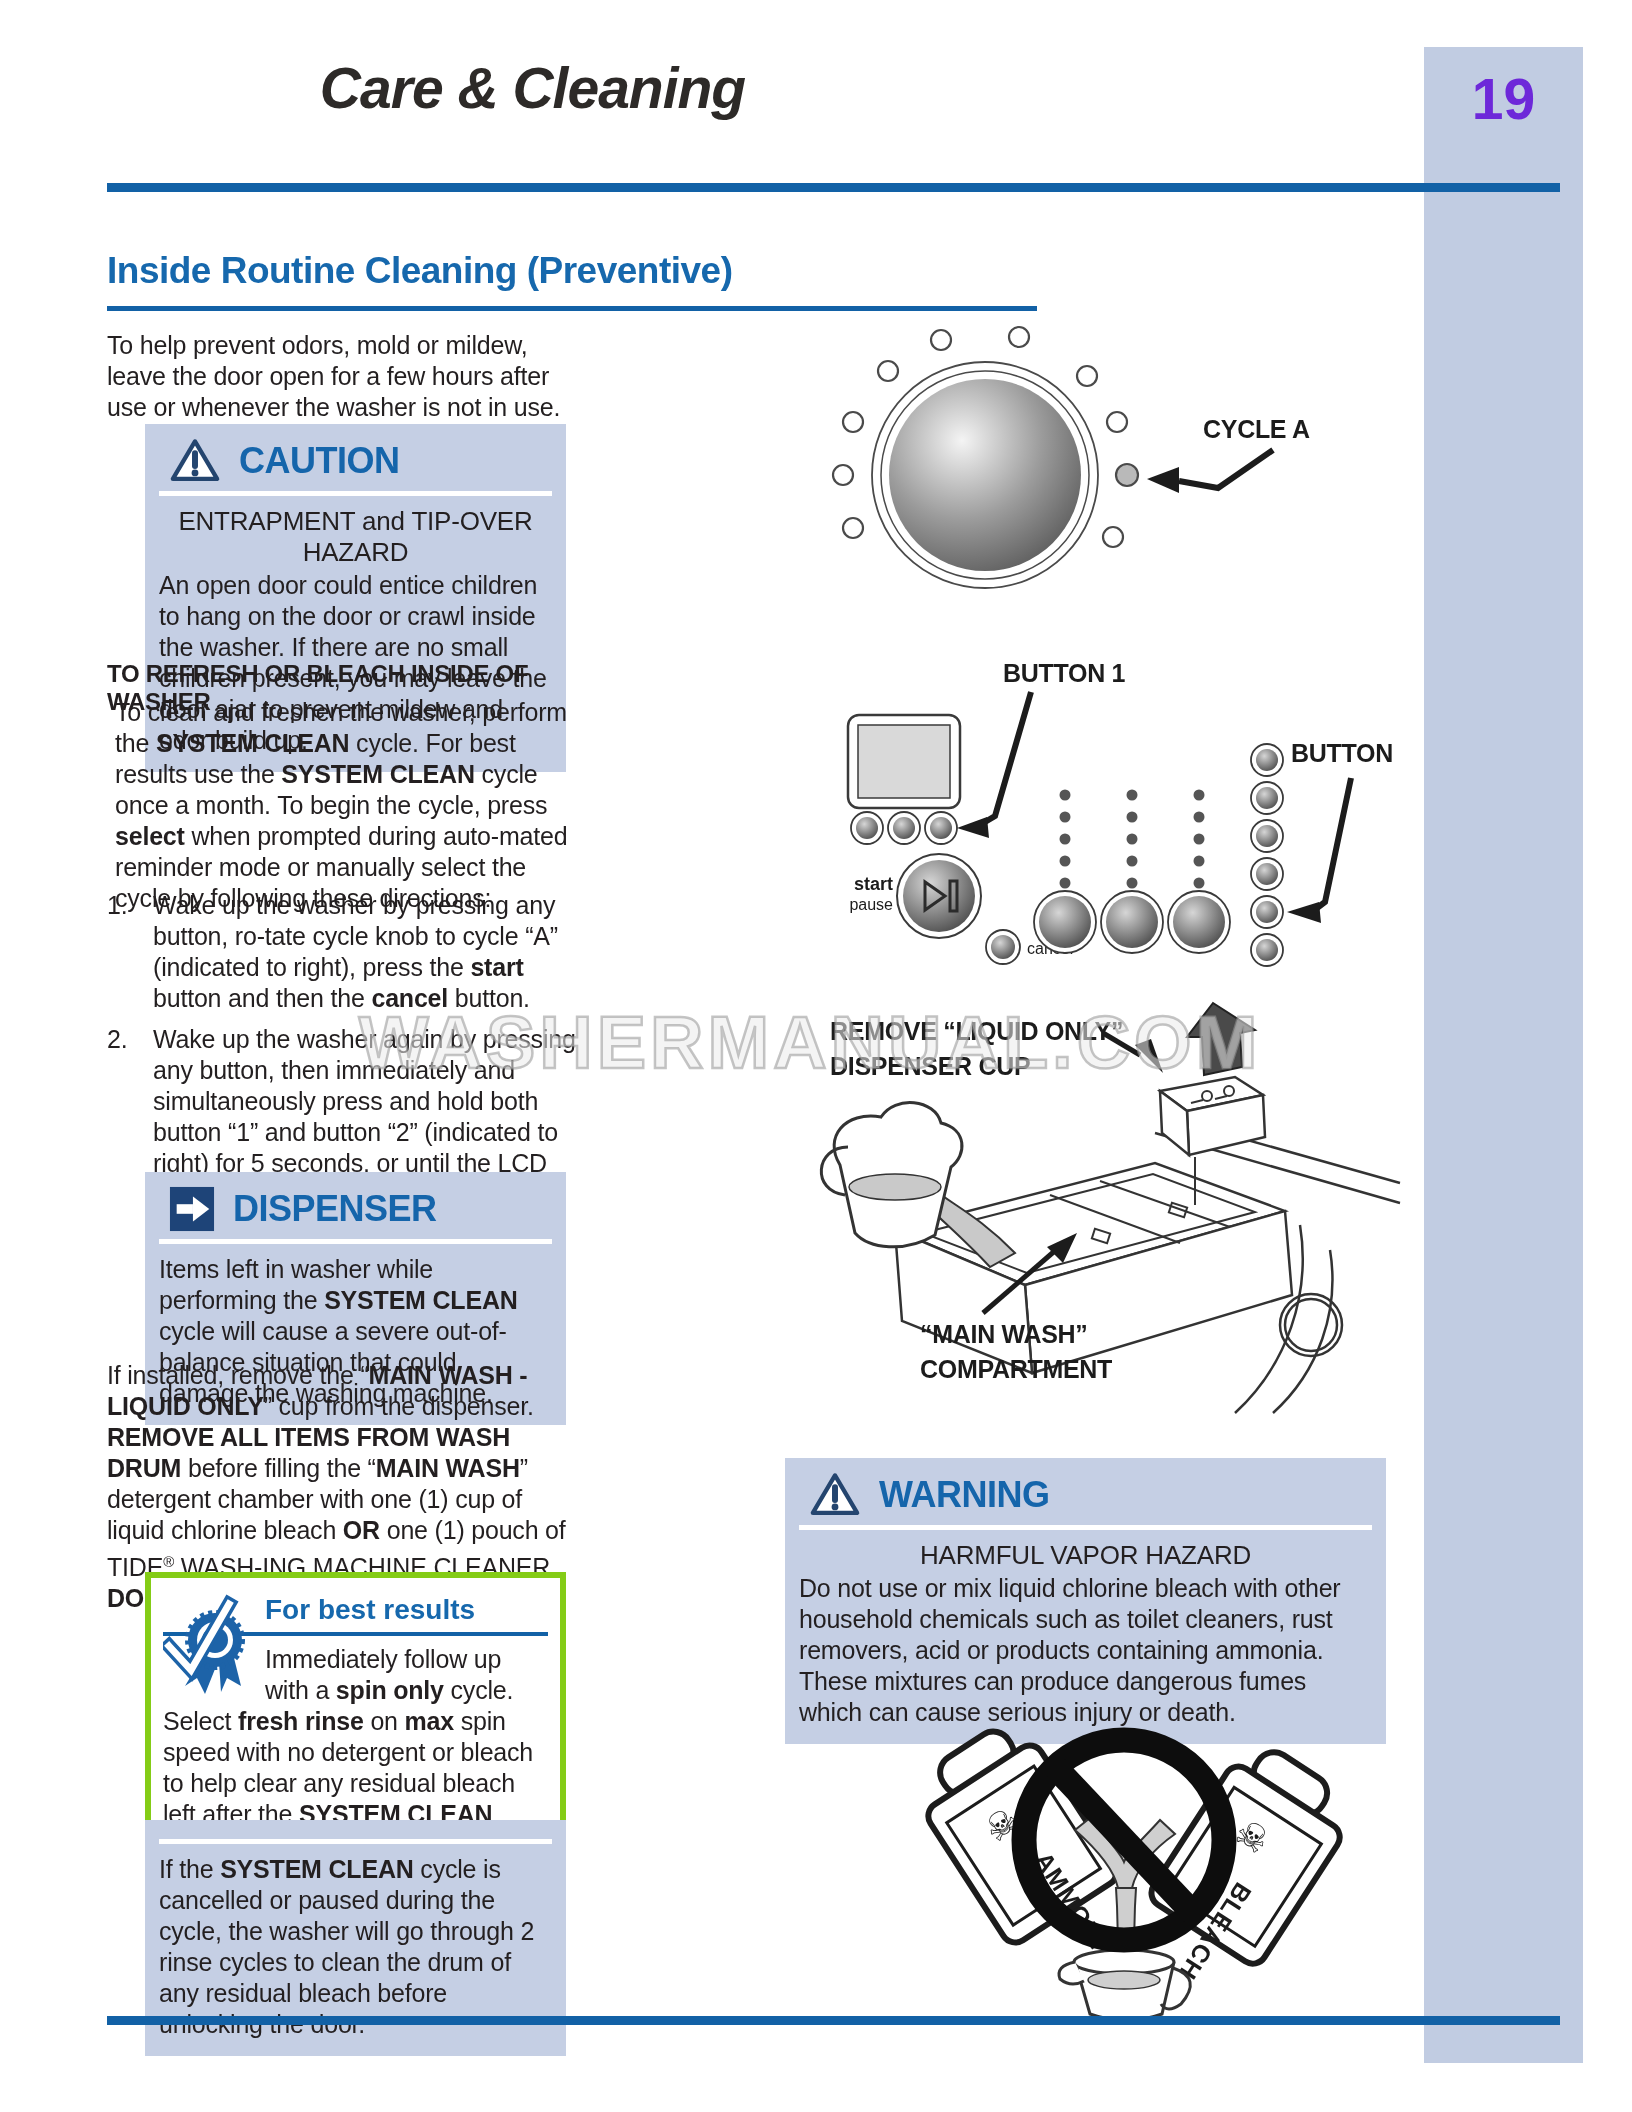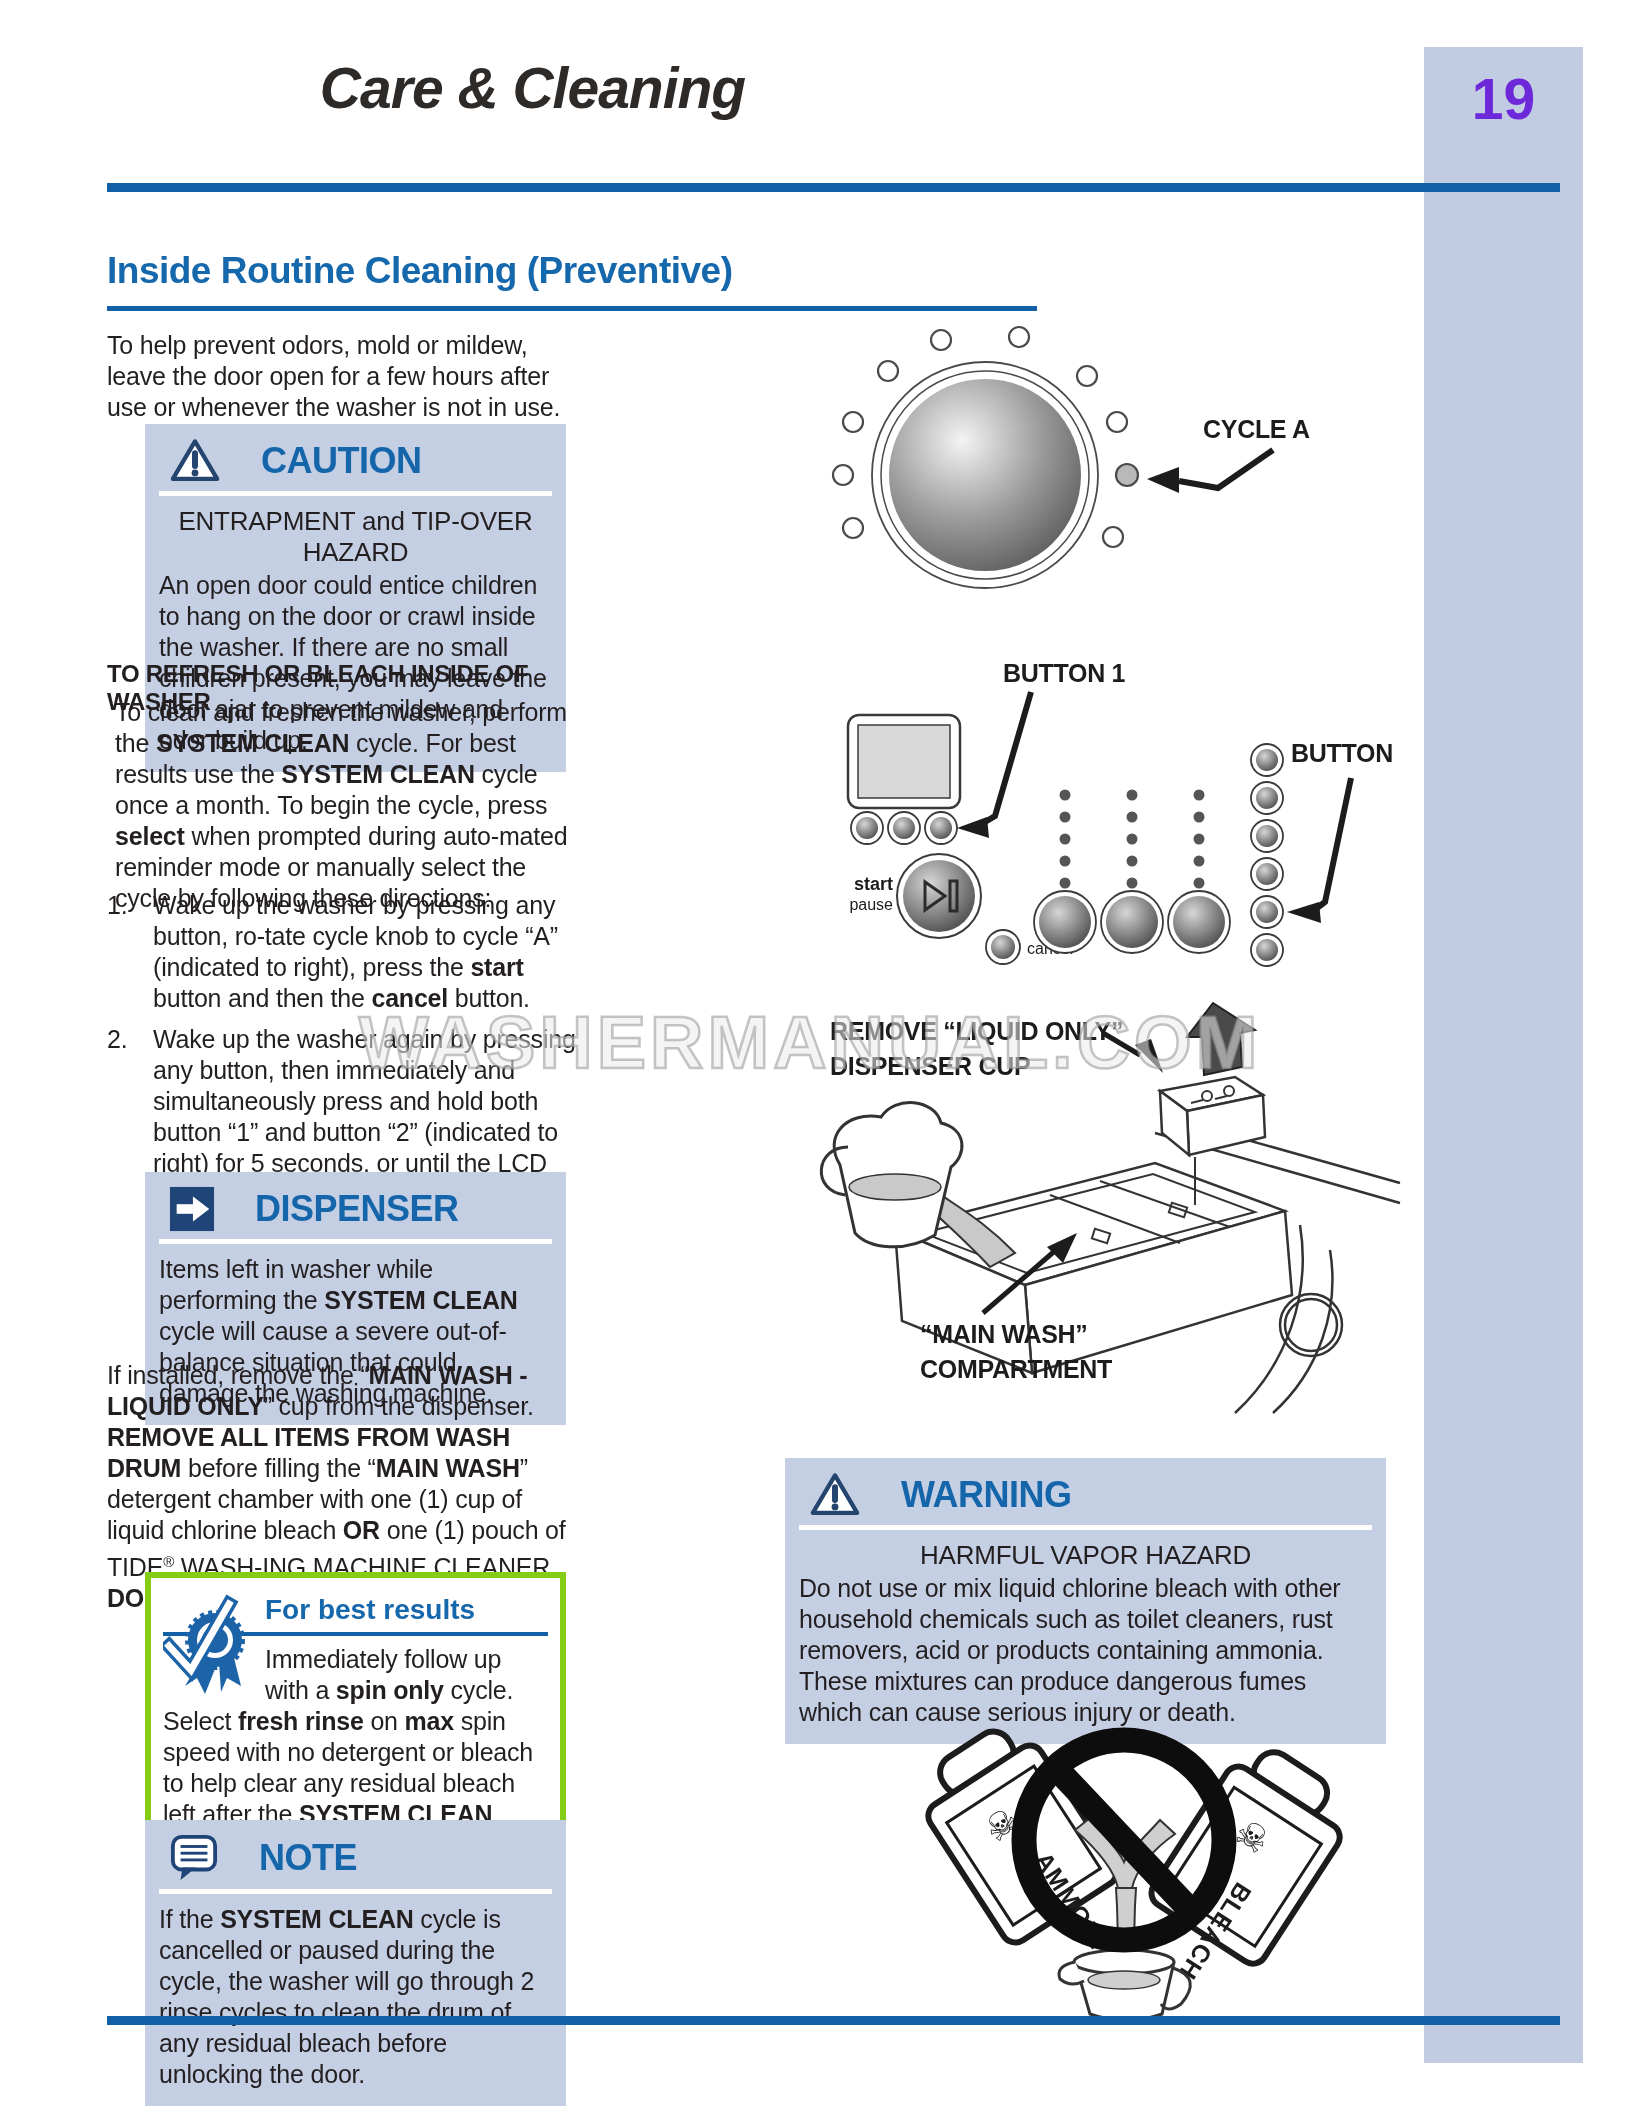--- a/index.html
+++ b/index.html
@@ -23,21 +23,21 @@
   .intro-p{left:107px;top:330px;width:472px;}
   .refresh-h{left:107px;top:660px;width:480px;font-size:24px;font-weight:700;letter-spacing:-.3px;}
   .refresh-p{left:115px;top:697px;width:472px;}
   .steps{left:107px;top:890px;width:472px;}
   .step{display:flex;margin-bottom:10px;}
   .step-num{width:46px;flex:none;}
   .step-text{flex:1;}
   sup{font-size:.6em;}
   
   .alert{background:#c5cfe4;padding:12px 14px 16px 14px;box-sizing:border-box;}
-  .alert-head{display:flex;align-items:center;gap:40px;padding:2px 6px 0 10px;}
+  .alert-head{display:flex;align-items:center;gap:18px;padding:2px 6px 0 10px;}
   .alert-label{font-size:36px;font-weight:700;color:#1565ab;letter-spacing:-.5px;}
   .alert-rule{height:5px;background:#fff;margin:7px 0 10px 0;}
   .hazard{text-align:center;font-size:26px;letter-spacing:-.2px;margin-bottom:2px;}
   .caution-box{left:145px;top:424px;width:421px;}
   .important-box{left:145px;top:1172px;width:421px;}
   .note-box{left:145px;top:1820px;width:421px;}
   .warning-box{left:785px;top:1458px;width:601px;padding-left:14px;}
   
   .best-box{left:145px;top:1572px;width:421px;background:#fff;border:6px solid #84cc16;
             padding:10px 12px 14px 12px;box-sizing:border-box;}
@@ -126,30 +126,20 @@
       </g>
       <path d="M6,56 L28,80 L66,14" fill="none" stroke="#1d63a8" stroke-width="14" stroke-linecap="square"></path>
       <path d="M6,56 L28,80 L66,14" fill="none" stroke="#fff" stroke-width="7" stroke-linecap="square"></path>
     </svg>
     <div class="best-h">For best results</div>
     <div class="best-rule"></div>
     <div class="body-text"><span>Immediately follow up with a </span><b>spin only</b><span> cycle. Select </span><b>fresh rinse</b><span> on </span><b>max</b><span> spin speed with no detergent or bleach to help clear any residual bleach left after the </span><b>SYSTEM CLEAN</b><span> cycle.</span></div>
   </div>
 
   <div class="abs alert note-box">
-    <div class="alert-head">
-      <svg width="50" height="48" viewBox="0 0 52 50">
-        <rect x="4" y="3" width="44" height="34" rx="9" fill="#fff" stroke="#1e4478" stroke-width="4"></rect>
-        <polygon points="14,35 28,35 12,48" fill="#1e4478"></polygon>
-        <line x1="12" y1="13" x2="40" y2="13" stroke="#1e4478" stroke-width="3"></line>
-        <line x1="12" y1="20" x2="40" y2="20" stroke="#1e4478" stroke-width="3"></line>
-        <line x1="12" y1="27" x2="40" y2="27" stroke="#1e4478" stroke-width="3"></line>
-      </svg>
-      <span class="alert-label">NOTE</span>
-    </div>
     <div class="alert-rule"></div>
     <div class="body-text"><span>If the </span><b>SYSTEM CLEAN</b><span> cycle is cancelled or paused during the cycle, the washer will go through 2 rinse cycles to clean the drum of any residual bleach before unlocking the door.</span></div>
   </div>
 
   <div class="abs alert warning-box">
     <div class="alert-head">
       <svg width="52" height="46" viewBox="0 0 60 54">
         <path d="M30,4 L56,48 L4,48 Z" fill="#fff" stroke="#24456f" stroke-width="5" stroke-linejoin="round"></path>
         <line x1="30" y1="18" x2="30" y2="33" stroke="#24456f" stroke-width="7" stroke-linecap="round"></line>
         <circle cx="30" cy="41" r="4" fill="#24456f"></circle>

